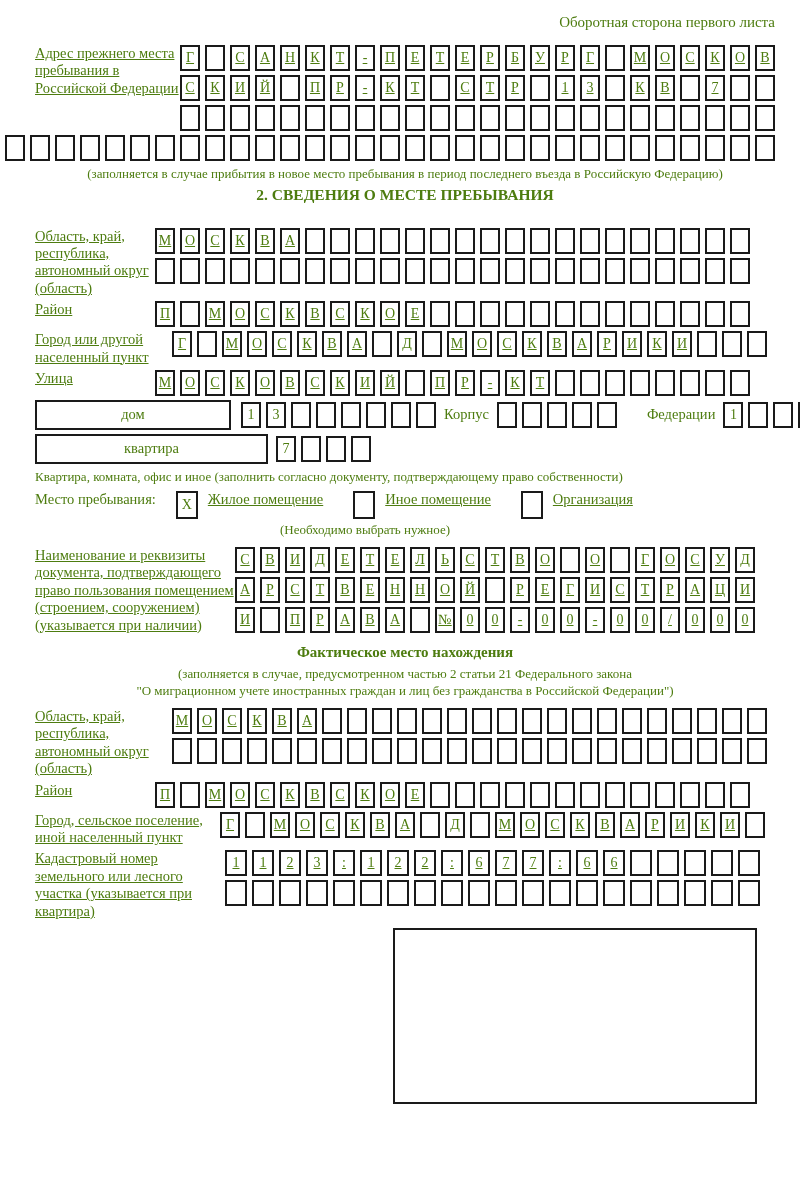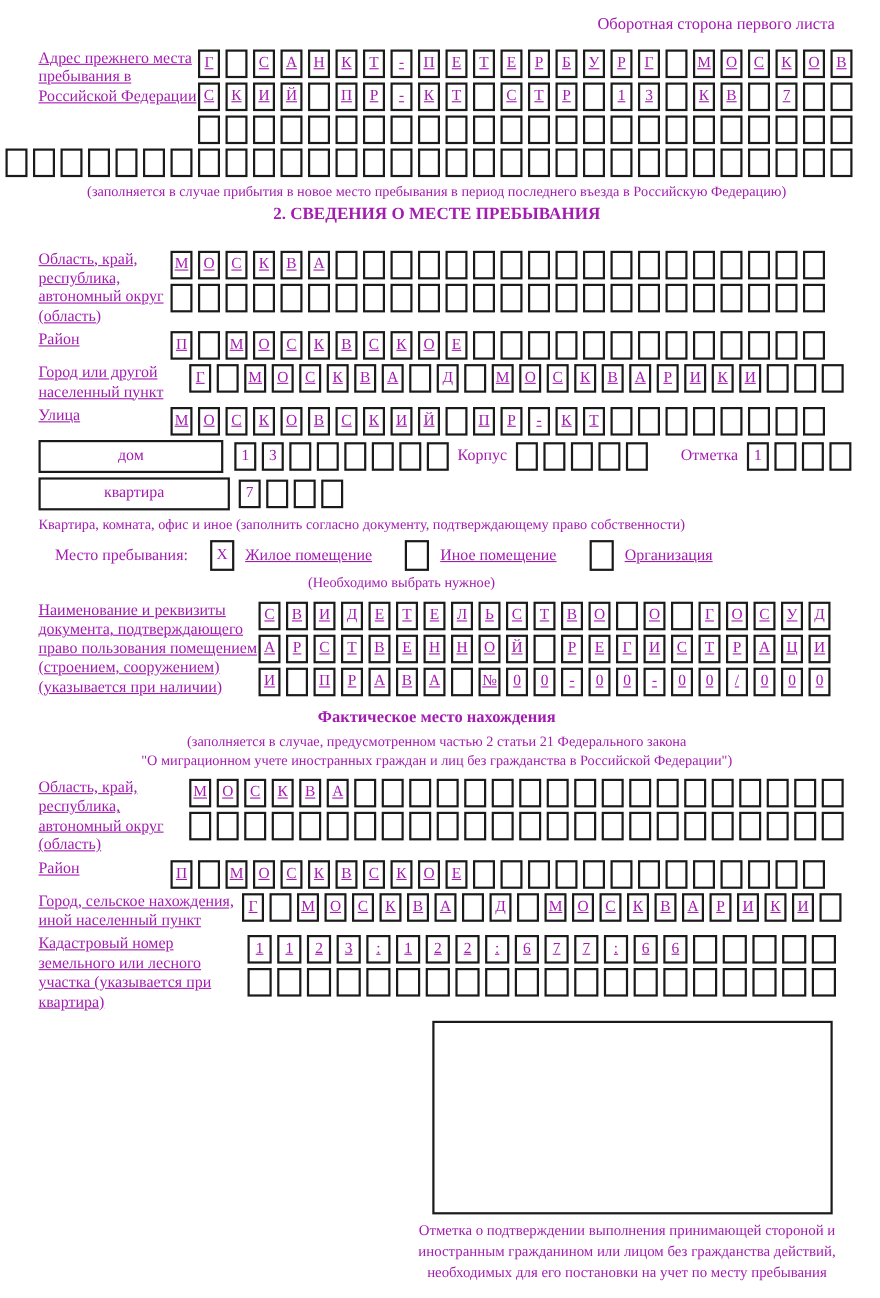--- a/index.html
+++ b/index.html
@@ -1,19 +1,19 @@
 <!DOCTYPE html>
 <html><head>
 <meta charset="utf-8">
 <style>
   html,body{margin:0;padding:0;background:#fff;}
   .page{
     position:relative;width:800px;height:1180px;box-sizing:border-box;
-    background:#fff;color:#a21caf;
-    padding:6px 41px 0 35px;overflow:hidden;
+    background:#fff;color:#4d7c0f;
+    padding:6px 25px 0 35px;overflow:hidden;
     font-family:"Liberation Serif","DejaVu Serif",serif;
   }
   .header-note{text-align:right;font-size:15px;margin:8px 0 14px 0;}
   .field{display:flex;align-items:flex-start;margin-bottom:4px;text-decoration:underline;}
   .flabel{flex:none;font-size:14.5px;line-height:1.2;}
   .w145{width:145px;} .w120{width:120px;} .w137{width:137px;}
   .w200{width:200px;} .w185{width:185px;} .w190{width:190px;}
   .rows{display:flex;flex-direction:column;gap:4px;}
   .cells{display:flex;gap:5px;}
   .cell{
@@ -24,24 +24,24 @@
   .cells.wide .cell{width:22px;}
   .overflow-row{margin:4px 0 4px -30px;}
   .caption{font-size:13px;line-height:1.35;}
   .center{text-align:center;}
   .section-title{text-align:center;font-weight:bold;font-size:15.5px;margin:3px 0 24px 0;}
   .house-row{display:flex;align-items:center;margin-bottom:4px;}
   .wide-box{
     flex:none;height:30px;border:2px solid #1a1a1a;box-sizing:border-box;
     display:flex;align-items:center;justify-content:center;font-size:14.5px;background:#fff;
   }
-  .bw170{width:168px;margin-right:10px;}
-  .bw205{width:174px;margin-right:8px;}
+  .bw170{width:196px;margin-right:10px;}
+  .bw205{width:233px;margin-right:8px;}
   .inline-label{font-size:14.5px;margin:4px 8px;white-space:nowrap;}
-  .stay-row{display:flex;align-items:center;margin:6px 0 2px 15px;}
+  .stay-row{display:flex;margin:6px 0 2px 0;}
   .stay-row .flabel-inline{font-size:14.5px;margin-right:10px;white-space:nowrap;}
   .checkbox{
     flex:none;width:22px;height:28px;border:2px solid #1a1a1a;box-sizing:border-box;
     display:flex;align-items:center;justify-content:center;font-size:14px;margin:0 10px;background:#fff;
   }
   .opt-label{font-size:14.5px;white-space:nowrap;text-decoration:underline;}
   .gap-big{margin-left:30px;}
   .choose-caption{margin:2px 0 8px 0;width:660px;text-align:center;}
   .actual-title{text-align:center;font-weight:bold;font-size:15px;margin:10px 0 4px 0;}
   .stamp-box{margin:8px 0 0 358px;width:364px;height:176px;border:2px solid #1a1a1a;box-sizing:border-box;background:#fff;}
@@ -336,21 +336,21 @@
         <div class="cell"></div>
       </div>
     <div class="inline-label">Корпус</div>
     <div class="cells">
         <div class="cell"></div>
         <div class="cell"></div>
         <div class="cell"></div>
         <div class="cell"></div>
         <div class="cell"></div>
       </div>
-    <div class="inline-label gap-big">Отметка</div>
+    <div class="inline-label gap-big">Федерации</div>
     <div class="cells">
         <div class="cell">1</div>
         <div class="cell"></div>
         <div class="cell"></div>
         <div class="cell"></div>
       </div>
   </div>
 
   <div class="house-row">
     <div class="wide-box bw205">квартира</div>
@@ -535,21 +535,21 @@
         <div class="cell"></div>
         <div class="cell"></div>
         <div class="cell"></div>
         <div class="cell"></div>
         <div class="cell"></div>
         <div class="cell"></div>
       </div>
   </div>
 
   <div class="field">
-    <div class="flabel w185">Город, сельское нахождения, иной населенный пункт</div>
+    <div class="flabel w185">Город, сельское поселение, иной населенный пункт</div>
     <div class="cells">
         <div class="cell">Г</div>
         <div class="cell"></div>
         <div class="cell">М</div>
         <div class="cell">О</div>
         <div class="cell">С</div>
         <div class="cell">К</div>
         <div class="cell">В</div>
         <div class="cell">А</div>
         <div class="cell"></div>
@@ -613,15 +613,14 @@
           <div class="cell"></div>
           <div class="cell"></div>
           <div class="cell"></div>
           <div class="cell"></div>
           <div class="cell"></div>
         </div>
     </div>
   </div>
 
   <div class="stamp-box"></div>
-  <div class="stamp-caption">Отметка о подтверждении выполнения принимающей стороной и иностранным гражданином или лицом без гражданства действий, необходимых для его постановки на учет по месту пребывания</div>
 
 </div>
 
 </body></html>

